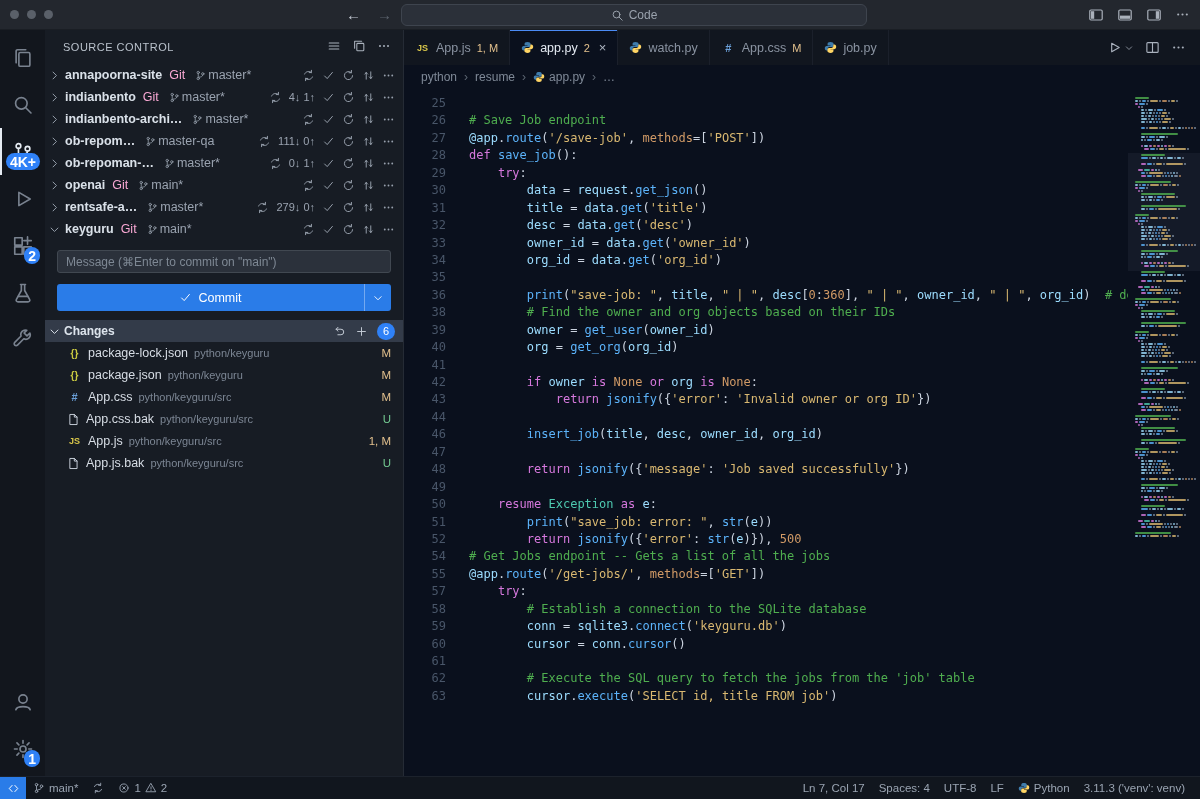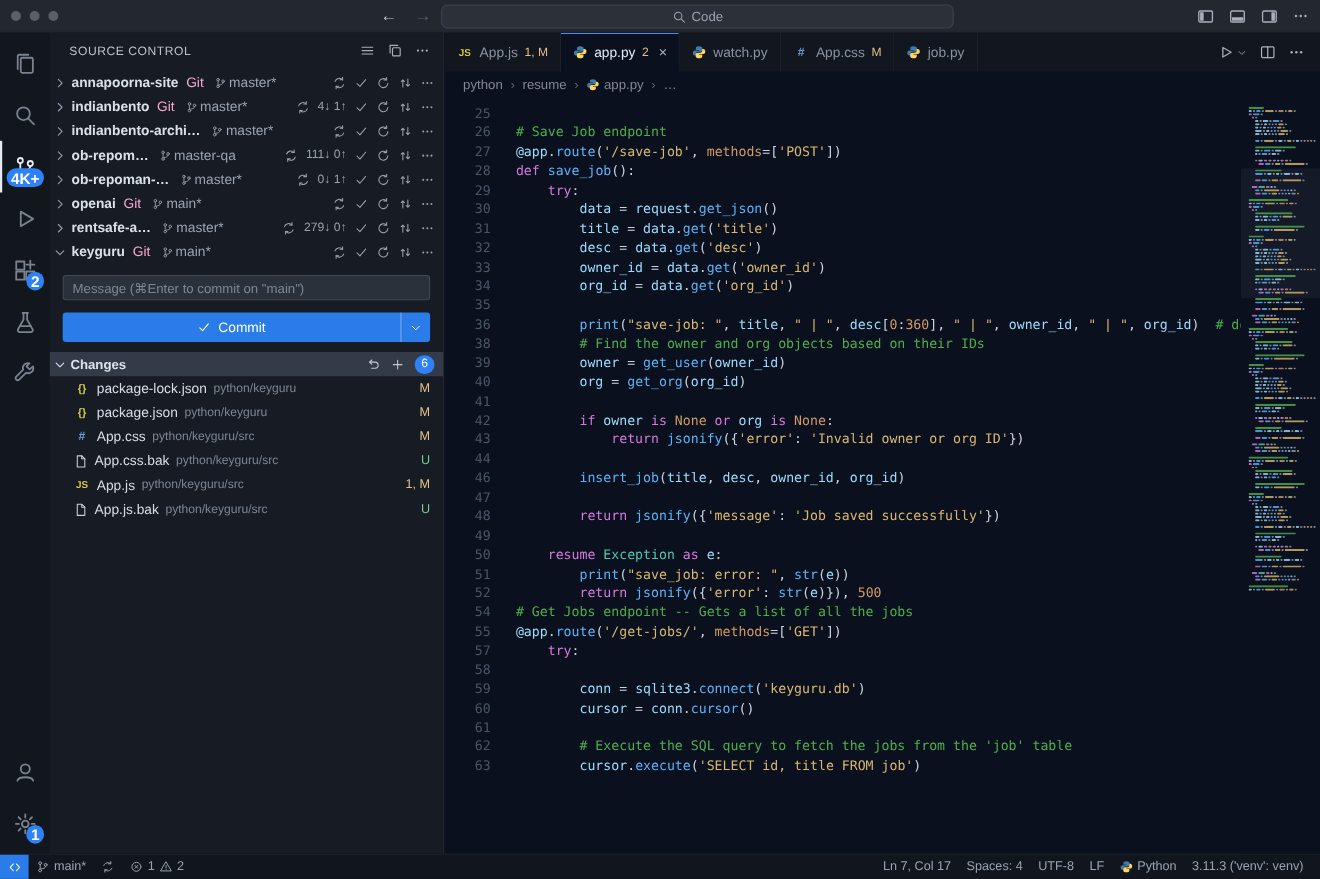--- a/index.html
+++ b/index.html
@@ -857,21 +857,21 @@
             <div class="line"><span class="ln">46</span><span class="lc"><span style="color: rgb(204, 212, 224);">        </span><span style="color: rgb(92, 179, 250);">insert_job</span><span style="color: rgb(204, 212, 224);">(</span><span style="color: rgb(156, 220, 254);">title</span><span style="color: rgb(204, 212, 224);">, </span><span style="color: rgb(156, 220, 254);">desc</span><span style="color: rgb(204, 212, 224);">, </span><span style="color: rgb(156, 220, 254);">owner_id</span><span style="color: rgb(204, 212, 224);">, </span><span style="color: rgb(156, 220, 254);">org_id</span><span style="color: rgb(204, 212, 224);">)</span></span></div>
             <div class="line"><span class="ln">47</span><span class="lc"></span></div>
             <div class="line"><span class="ln">48</span><span class="lc"><span style="color: rgb(204, 212, 224);">        </span><span style="color: rgb(214, 120, 221);">return </span><span style="color: rgb(92, 179, 250);">jsonify</span><span style="color: rgb(204, 212, 224);">({</span><span style="color: rgb(217, 184, 113);">'message'</span><span style="color: rgb(204, 212, 224);">: </span><span style="color: rgb(217, 184, 113);">'Job saved successfully'</span><span style="color: rgb(204, 212, 224);">})</span></span></div>
             <div class="line"><span class="ln">49</span><span class="lc"></span></div>
             <div class="line"><span class="ln">50</span><span class="lc"><span style="color: rgb(204, 212, 224);">    </span><span style="color: rgb(214, 120, 221);">resume </span><span style="color: rgb(78, 201, 176);">Exception</span><span style="color: rgb(214, 120, 221);"> as </span><span style="color: rgb(156, 220, 254);">e</span><span style="color: rgb(204, 212, 224);">:</span></span></div>
             <div class="line"><span class="ln">51</span><span class="lc"><span style="color: rgb(204, 212, 224);">        </span><span style="color: rgb(92, 179, 250);">print</span><span style="color: rgb(204, 212, 224);">(</span><span style="color: rgb(217, 184, 113);">"save_job: error: "</span><span style="color: rgb(204, 212, 224);">, </span><span style="color: rgb(92, 179, 250);">str</span><span style="color: rgb(204, 212, 224);">(</span><span style="color: rgb(156, 220, 254);">e</span><span style="color: rgb(204, 212, 224);">))</span></span></div>
             <div class="line"><span class="ln">52</span><span class="lc"><span style="color: rgb(204, 212, 224);">        </span><span style="color: rgb(214, 120, 221);">return </span><span style="color: rgb(92, 179, 250);">jsonify</span><span style="color: rgb(204, 212, 224);">({</span><span style="color: rgb(217, 184, 113);">'error'</span><span style="color: rgb(204, 212, 224);">: </span><span style="color: rgb(92, 179, 250);">str</span><span style="color: rgb(204, 212, 224);">(</span><span style="color: rgb(156, 220, 254);">e</span><span style="color: rgb(204, 212, 224);">)}), </span><span style="color: rgb(209, 154, 102);">500</span></span></div>
             <div class="line"><span class="ln">54</span><span class="lc"><span style="color: rgb(79, 174, 79);"># Get Jobs endpoint -- Gets a list of all the jobs</span></span></div>
             <div class="line"><span class="ln">55</span><span class="lc"><span style="color: rgb(156, 220, 254);">@app</span><span style="color: rgb(204, 212, 224);">.</span><span style="color: rgb(92, 179, 250);">route</span><span style="color: rgb(204, 212, 224);">(</span><span style="color: rgb(217, 184, 113);">'/get-jobs/'</span><span style="color: rgb(204, 212, 224);">, </span><span style="color: rgb(209, 154, 102);">methods</span><span style="color: rgb(204, 212, 224);">=[</span><span style="color: rgb(217, 184, 113);">'GET'</span><span style="color: rgb(204, 212, 224);">])</span></span></div>
             <div class="line"><span class="ln">57</span><span class="lc"><span style="color: rgb(204, 212, 224);">    </span><span style="color: rgb(214, 120, 221);">try</span><span style="color: rgb(204, 212, 224);">:</span></span></div>
-            <div class="line"><span class="ln">58</span></div>
+            <div class="line"><span class="ln">58</span><span class="lc"><span style="color: rgb(204, 212, 224);">        </span><span style="color: rgb(79, 174, 79);"># Establish a connection to the SQLite database</span></span></div>
             <div class="line"><span class="ln">59</span><span class="lc"><span style="color: rgb(204, 212, 224);">        </span><span style="color: rgb(156, 220, 254);">conn</span><span style="color: rgb(204, 212, 224);"> = </span><span style="color: rgb(156, 220, 254);">sqlite3</span><span style="color: rgb(204, 212, 224);">.</span><span style="color: rgb(92, 179, 250);">connect</span><span style="color: rgb(204, 212, 224);">(</span><span style="color: rgb(217, 184, 113);">'keyguru.db'</span><span style="color: rgb(204, 212, 224);">)</span></span></div>
             <div class="line"><span class="ln">60</span><span class="lc"><span style="color: rgb(204, 212, 224);">        </span><span style="color: rgb(156, 220, 254);">cursor</span><span style="color: rgb(204, 212, 224);"> = </span><span style="color: rgb(156, 220, 254);">conn</span><span style="color: rgb(204, 212, 224);">.</span><span style="color: rgb(92, 179, 250);">cursor</span><span style="color: rgb(204, 212, 224);">()</span></span></div>
             <div class="line"><span class="ln">61</span><span class="lc"></span></div>
             <div class="line"><span class="ln">62</span><span class="lc"><span style="color: rgb(204, 212, 224);">        </span><span style="color: rgb(79, 174, 79);"># Execute the SQL query to fetch the jobs from the 'job' table</span></span></div>
             <div class="line"><span class="ln">63</span><span class="lc"><span style="color: rgb(204, 212, 224);">        </span><span style="color: rgb(156, 220, 254);">cursor</span><span style="color: rgb(204, 212, 224);">.</span><span style="color: rgb(92, 179, 250);">execute</span><span style="color: rgb(204, 212, 224);">(</span><span style="color: rgb(217, 184, 113);">'SELECT id, title FROM job'</span><span style="color: rgb(204, 212, 224);">)</span></span></div>
           </div>
         <div class="minimap" id="minimap">
           <div class="mm-slider"></div>
           <div id="mm-content">
               <div class="mm-line"></div>

